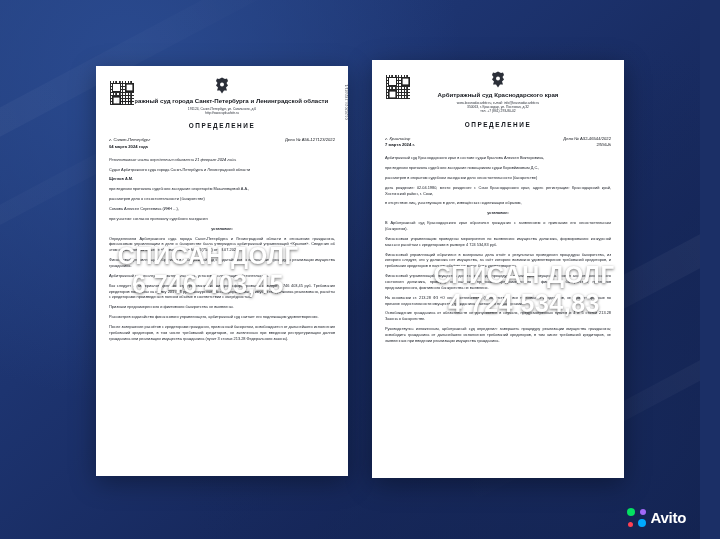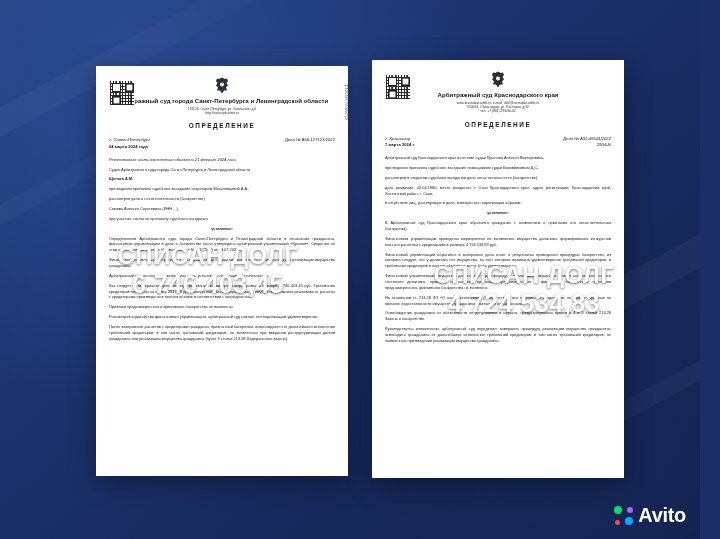--- a/index.html
+++ b/index.html
@@ -198,21 +198,21 @@
     position: absolute;
     border-radius: 50%;
     display: block;
   }
   .avito-mark .c1 { width: 8px; height: 8px; left: 0; top: 0; background: #04e061; }
   .avito-mark .c2 { width: 6px; height: 6px; right: 0; top: 1px; background: #a169f7; }
   .avito-mark .c3 { width: 5px; height: 5px; left: 1px; bottom: 0; background: #ff4053; }
   .avito-mark .c4 { width: 8px; height: 8px; right: 0; bottom: 0; background: #00aaff; }
   .avito-text {
     color: #ffffff;
-    font-size: 20px;
+    font-size: 15px;
     font-weight: bold;
     letter-spacing: -0.3px;
   }
 </style>
 </head>
 <body>
 
 <div class="stage">
 
   <div class="streak s1"></div>

